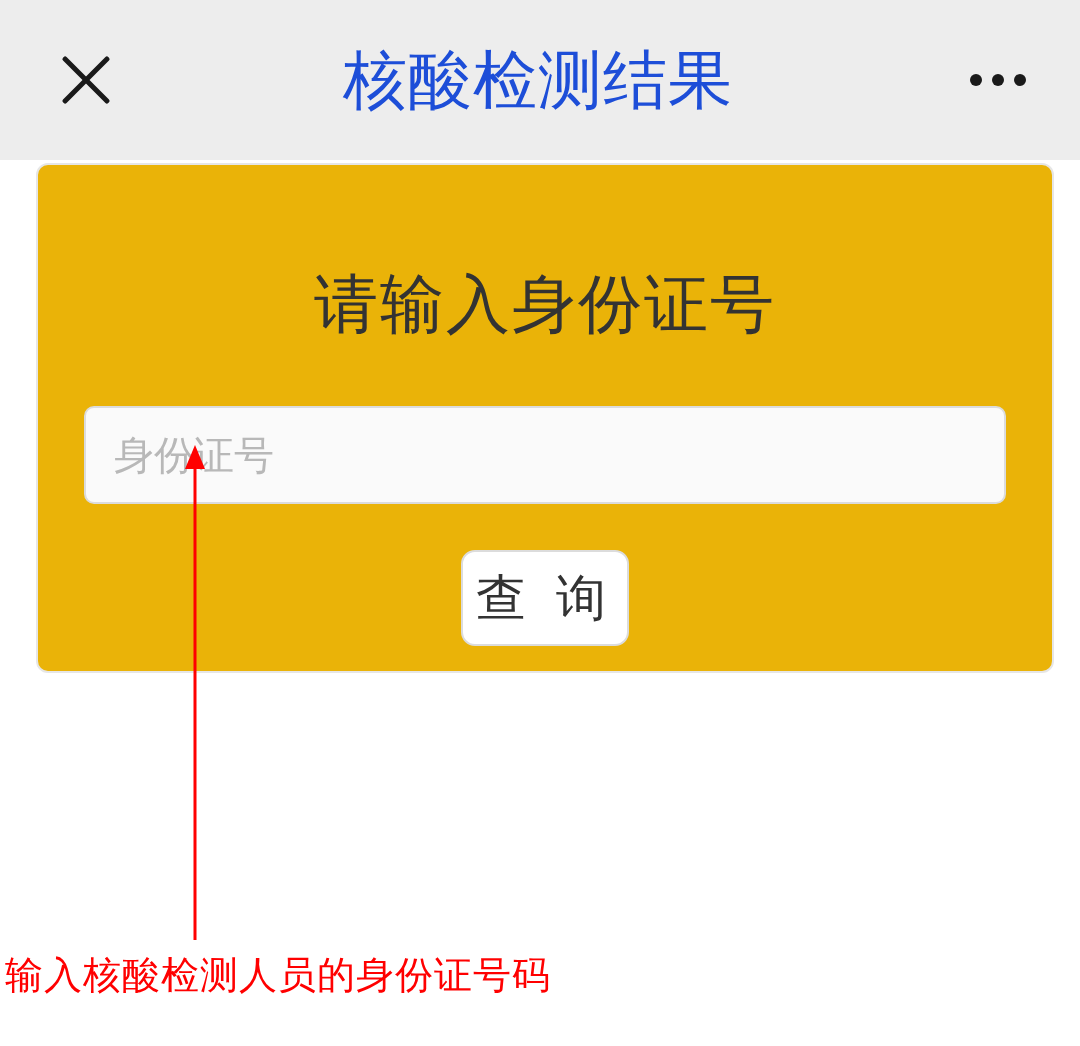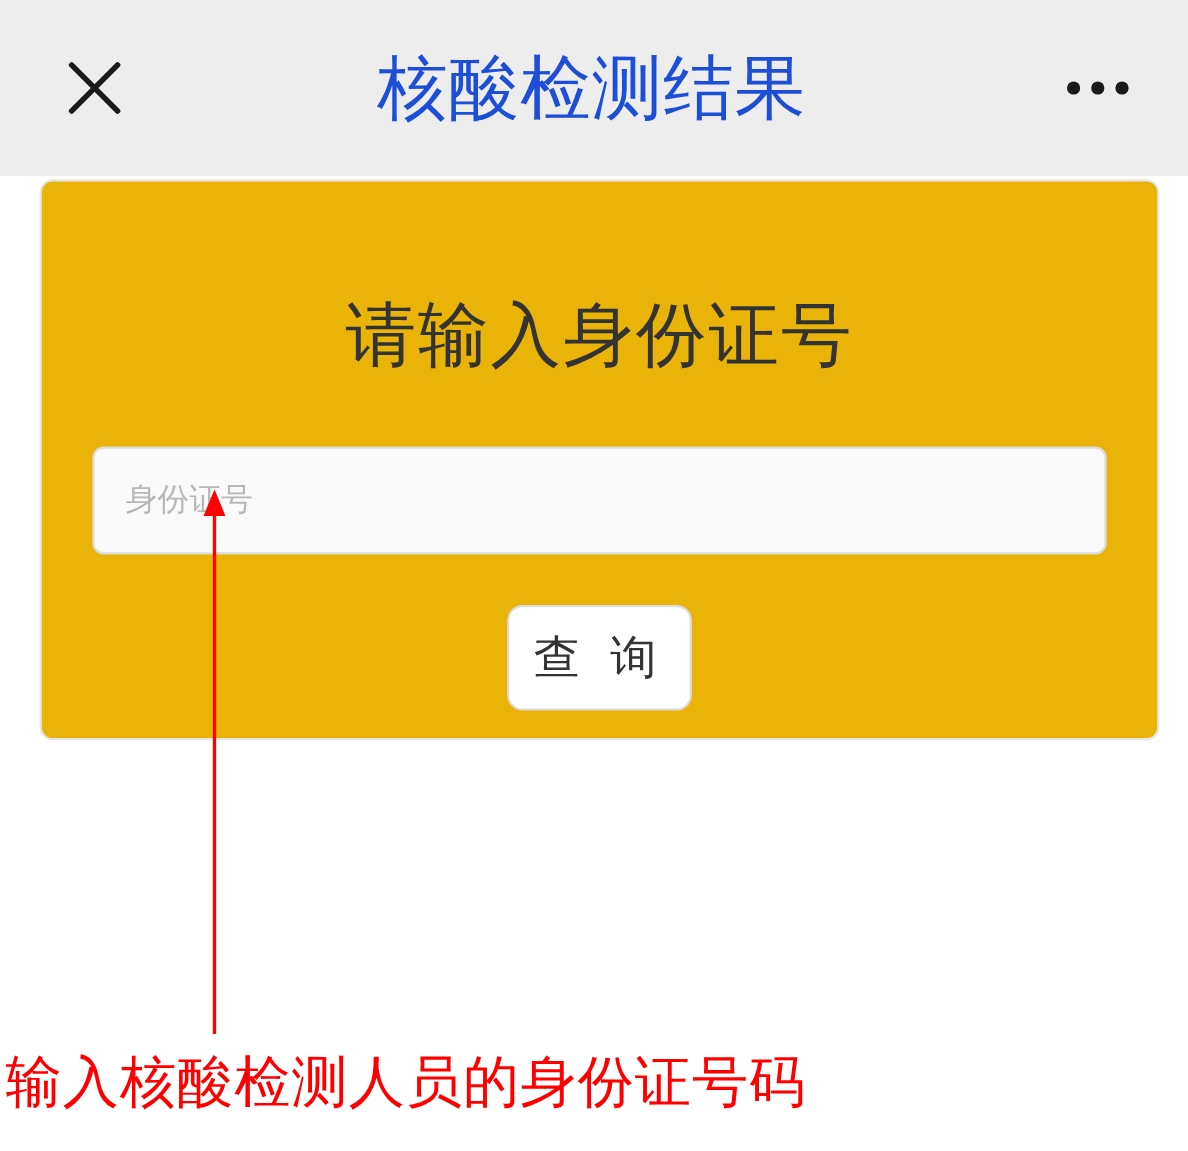--- a/index.html
+++ b/index.html
@@ -90,37 +90,37 @@
       margin-bottom: 58px;
       letter-spacing: 2px;
     }
 
     .id-input {
       width: 100%;
       height: 98px;
       border: 2px solid #dcdcdc;
       border-radius: 10px;
       background: #fafafa;
-      font-size: 29px;
+      font-size: 40px;
       color: #333;
       padding: 0 28px;
       outline: none;
     }
     .id-input::placeholder {
       color: #b8b8b8;
     }
 
     .query-button {
       margin-top: 46px;
       width: 168px;
       height: 96px;
       border: 2px solid #dcdcdc;
       border-radius: 14px;
       background: #ffffff;
-      font-size: 42px;
+      font-size: 50px;
       color: #333333;
       cursor: pointer;
       display: flex;
       align-items: center;
       justify-content: center;
       letter-spacing: 8px;
     }
 
     
     .annotation-arrow {
@@ -135,21 +135,21 @@
       position: absolute;
       left: -12px;
       top: 0;
       overflow: visible;
     }
 
     .annotation-text {
       position: absolute;
       left: 5px;
       top: 950px;
-      font-size: 51px;
+      font-size: 38px;
       color: #ff0000;
       letter-spacing: 1px;
       white-space: nowrap;
     }
   </style>
 </head>
 <body>
 
 <div class="header">
   <div class="close-icon"></div>

